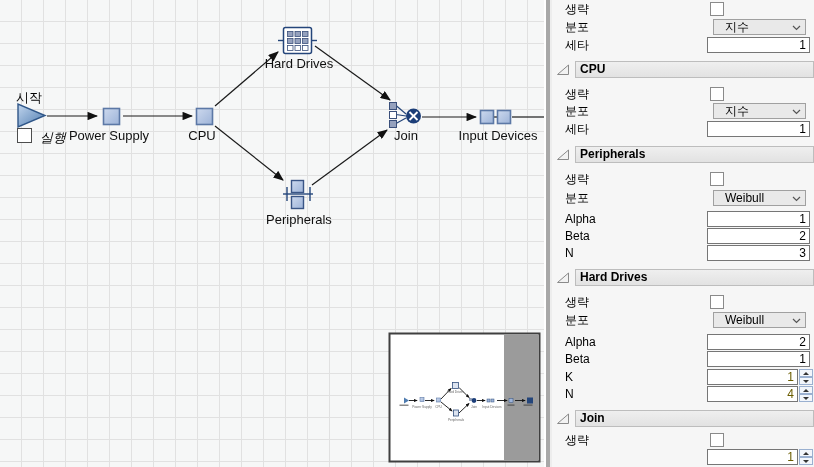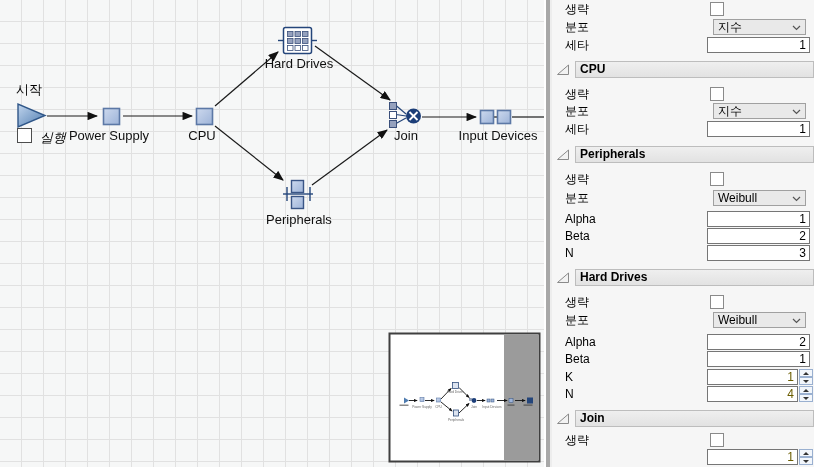--- a/index.html
+++ b/index.html
@@ -28,21 +28,21 @@
 
   
   #panel { position:absolute; left:552px; top:0; width:262px; height:467px;
     background:#f6f6f6; font-size:12px; color:#000; }
   .prow { position:absolute; left:0; width:262px; height:17px; }
   .plabel { position:absolute; left:13px; top:0; line-height:17px; white-space:nowrap; }
   .pcheck { position:absolute; left:158px; top:1px; width:14px; height:14px;
     background:#fff; border:1px solid #8a8a8a; }
   .pselect { position:absolute; left:161px; top:0; width:93px; height:16px;
     background:#e9e9e9; border:1px solid #a0a0a0; }
-  .psel-val { position:absolute; left:4px; top:0; line-height:14px; font-size:12px; }
+  .psel-val { position:absolute; left:11px; top:0; line-height:14px; font-size:12px; }
   .chev { position:absolute; right:4px; top:5px; }
   .pfield { position:absolute; left:155px; top:0; width:103px; height:16px;
     background:#fff; border:1px solid #767676; text-align:right;
     line-height:14px; padding-right:3px; font-size:12px; }
   .pfield.short { width:91px; }
   .olive { color:#6b5d00; }
   .pspin { position:absolute; left:247px; top:0; width:14px; height:16px; }
   .spin-b { position:absolute; left:0; width:14px; height:8px;
     background:#f2f6fb; border:1px solid #9ab0d0; }
   .spin-up { top:0; } .spin-dn { top:8px; }
@@ -174,21 +174,21 @@
           <text x="422" y="407.5">Power Supply</text>
           <text x="438.5" y="407.5">CPU</text>
           <text x="455.5" y="392.5">Hard Drives</text>
           <text x="456" y="420.5">Peripherals</text>
           <text x="474" y="407.5">Join</text>
           <text x="492" y="407.5">Input Devices</text>
         </g>
       </g>
     </svg>
 
-    <div class="start-label" style="left:16px; top:81px">시작</div>
+    <div class="start-label" style="left:16px; top:89px">시작</div>
     <div class="run-check" style="left:17px; top:128px"></div>
     <div class="run-label" style="left:40px; top:129px">실행</div>
 
     <div class="nlabel" style="left:109px; top:128px">Power Supply</div>
     <div class="nlabel" style="left:202px; top:128px">CPU</div>
     <div class="nlabel" style="left:299px; top:56px">Hard Drives</div>
     <div class="nlabel" style="left:299px; top:212px">Peripherals</div>
     <div class="nlabel" style="left:406px; top:128px">Join</div>
     <div class="nlabel" style="left:498px; top:128px">Input Devices</div>
   </div>

